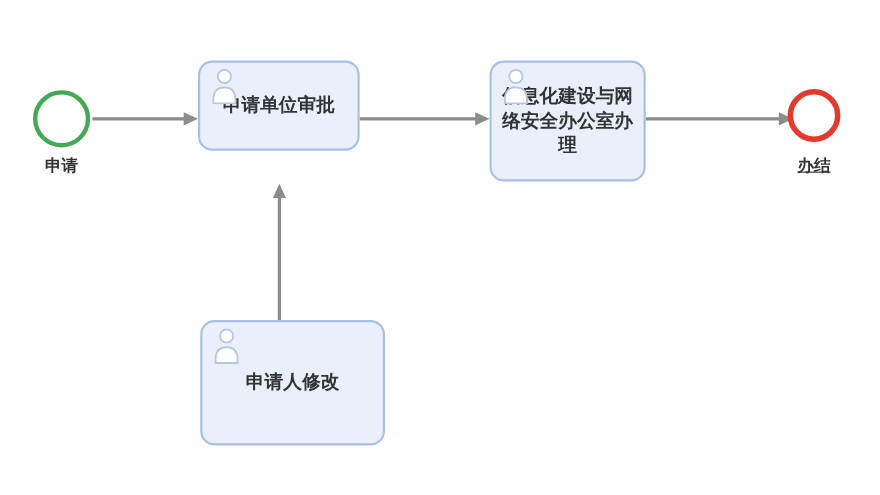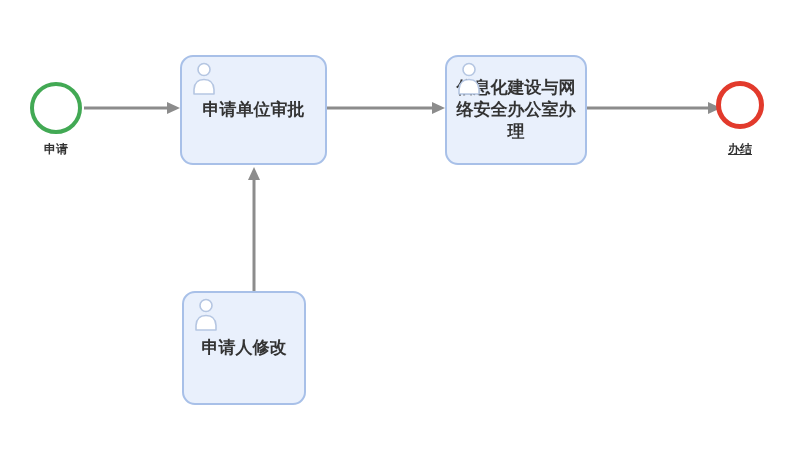--- a/index.html
+++ b/index.html
@@ -34,39 +34,39 @@
   }
   .event-circle.end {
     left: 716px; top: 81px;
     width: 48px; height: 48px;
     border: 5px solid var(--end-red, #e23a2c);
   }
   .event-label {
     position: absolute;
     width: 80px;
     text-align: center;
-    font-size: 12px;
+    font-size: 15px;
     font-weight: 600;
     color: var(--text-color, #333333);
   }
   .event-label.start { left: 16px; top: 141px; }
   .event-label.end   { left: 700px; top: 141px; text-decoration: underline; }
   .task {
     position: absolute;
     box-sizing: border-box;
     background: var(--task-fill, #e9f0fc);
     border: 2px solid var(--task-border, #a8c0e8);
     border-radius: 13px;
     display: flex;
     align-items: center;
     justify-content: center;
   }
-  .task.unit-approval    { left: 180px; top: 55px;  width: 147px; height: 110px; }
+  .task.unit-approval    { left: 180px; top: 55px;  width: 147px; height: 82px; }
   .task.info-office      { left: 445px; top: 55px;  width: 142px; height: 110px; }
-  .task.applicant-revise { left: 182px; top: 291px; width: 124px; height: 114px; }
+  .task.applicant-revise { left: 182px; top: 291px; width: 168px; height: 114px; }
   .task-label {
     font-size: 17px;
     line-height: 22px;
     font-weight: 600;
     color: var(--text-color, #333333);
     text-align: center;
     word-break: break-all;
     max-width: 127px;
     position: relative;
     z-index: 1;

